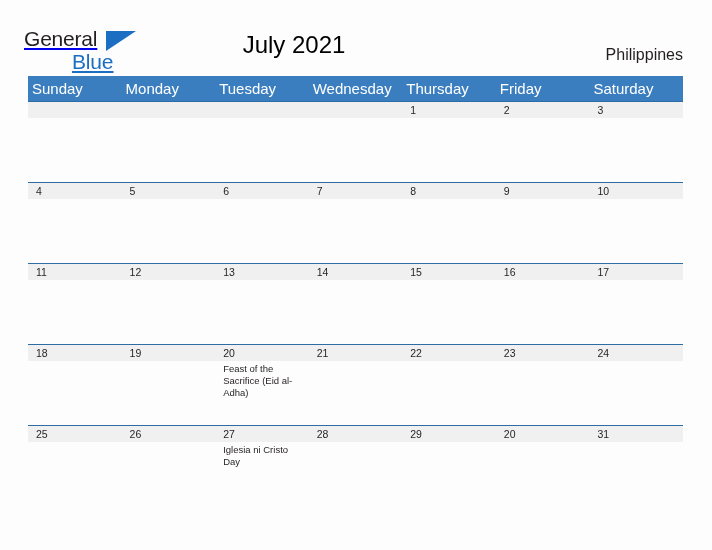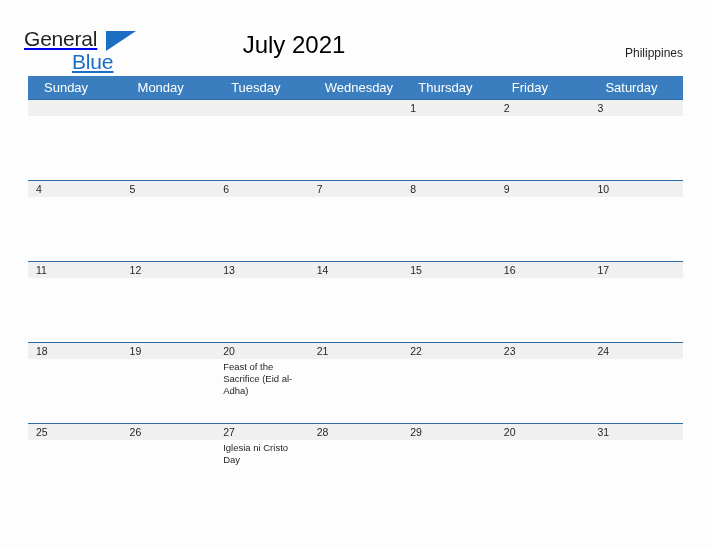--- a/index.html
+++ b/index.html
@@ -74,41 +74,41 @@
     font-size: 24px;
     color: #000000;
     font-weight: normal;
     letter-spacing: 0px;
   }
 
   .region {
     position: absolute;
     right: 29px;
     top: 46px;
-    font-size: 12px;
+    font-size: 16px;
     color: #231f20;
   }
 
   
   .calendar {
     position: absolute;
     left: 28px;
     top: 76px;
     width: 655px;
     border-collapse: collapse;
     table-layout: fixed;
   }
 
   .calendar th {
     background: #3b7ebf;
     color: #ffffff;
-    font-size: 13px;
+    font-size: 15px;
     font-weight: normal;
     text-align: left;
-    padding: 4px 0 4px 16px;
+    padding: 4px 0 4px 4px;
     height: 12px;
     border: none;
   }
 
   .calendar td {
     vertical-align: top;
     padding: 0;
     border: none;
     width: 93.57px;
   }

